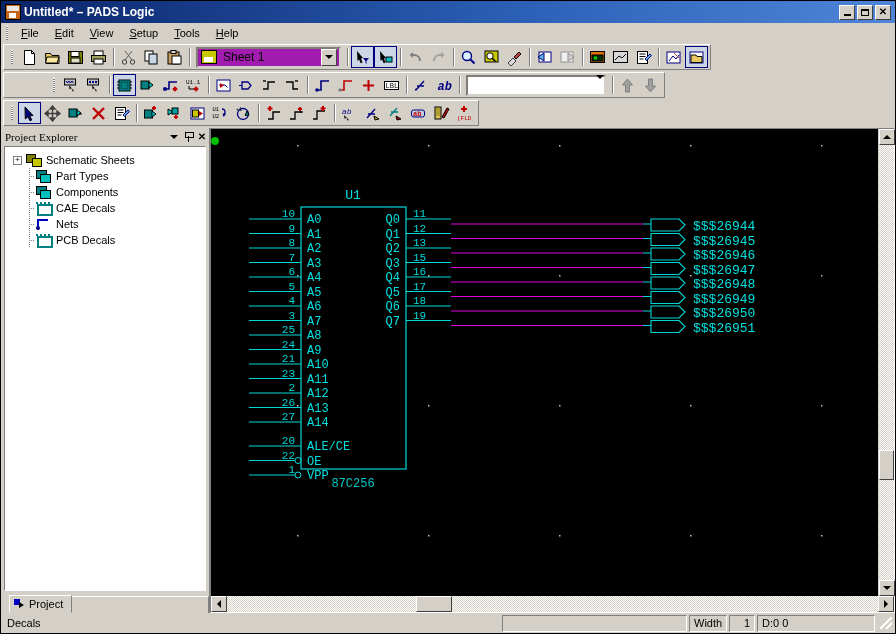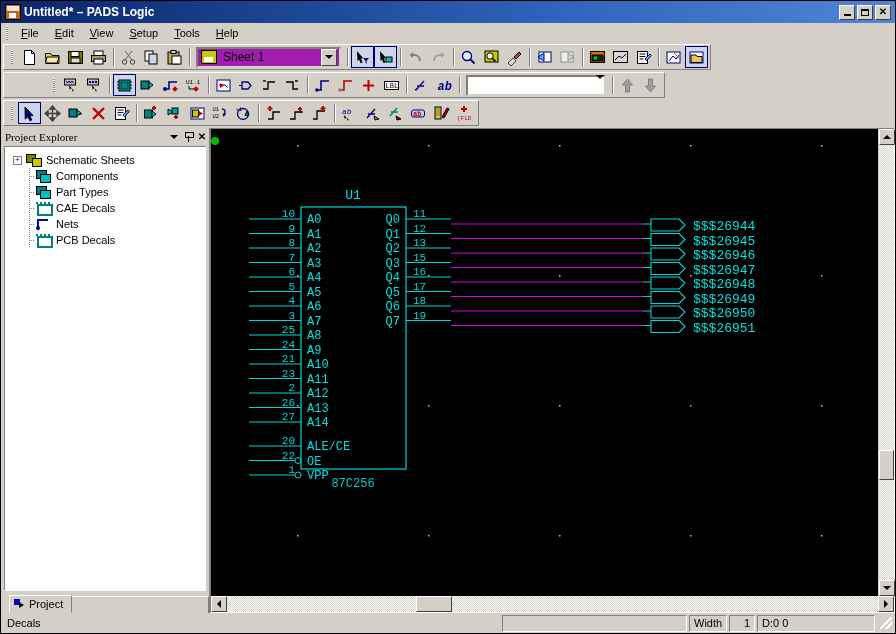--- a/index.html
+++ b/index.html
@@ -778,27 +778,27 @@
       <div class="tree">
         <div class="tree-node">
           <span class="expander">+</span>
           <span class="node-icon ic-sheets"></span>
           <span class="node-label">Schematic Sheets</span>
         </div>
         <div class="tree-node">
           <span class="expander-blank"></span>
           <span class="dotline"></span>
           <span class="node-icon ic-comp"></span>
-          <span class="node-label">Components</span>
+          <span class="node-label">Part Types</span>
         </div>
         <div class="tree-node">
           <span class="expander-blank"></span>
           <span class="dotline"></span>
           <span class="node-icon ic-comp"></span>
-          <span class="node-label">Part Types</span>
+          <span class="node-label">Components</span>
         </div>
         <div class="tree-node">
           <span class="expander-blank"></span>
           <span class="dotline"></span>
           <span class="node-icon ic-decal"></span>
           <span class="node-label">CAE Decals</span>
         </div>
         <div class="tree-node">
           <span class="expander-blank"></span>
           <span class="dotline"></span>

